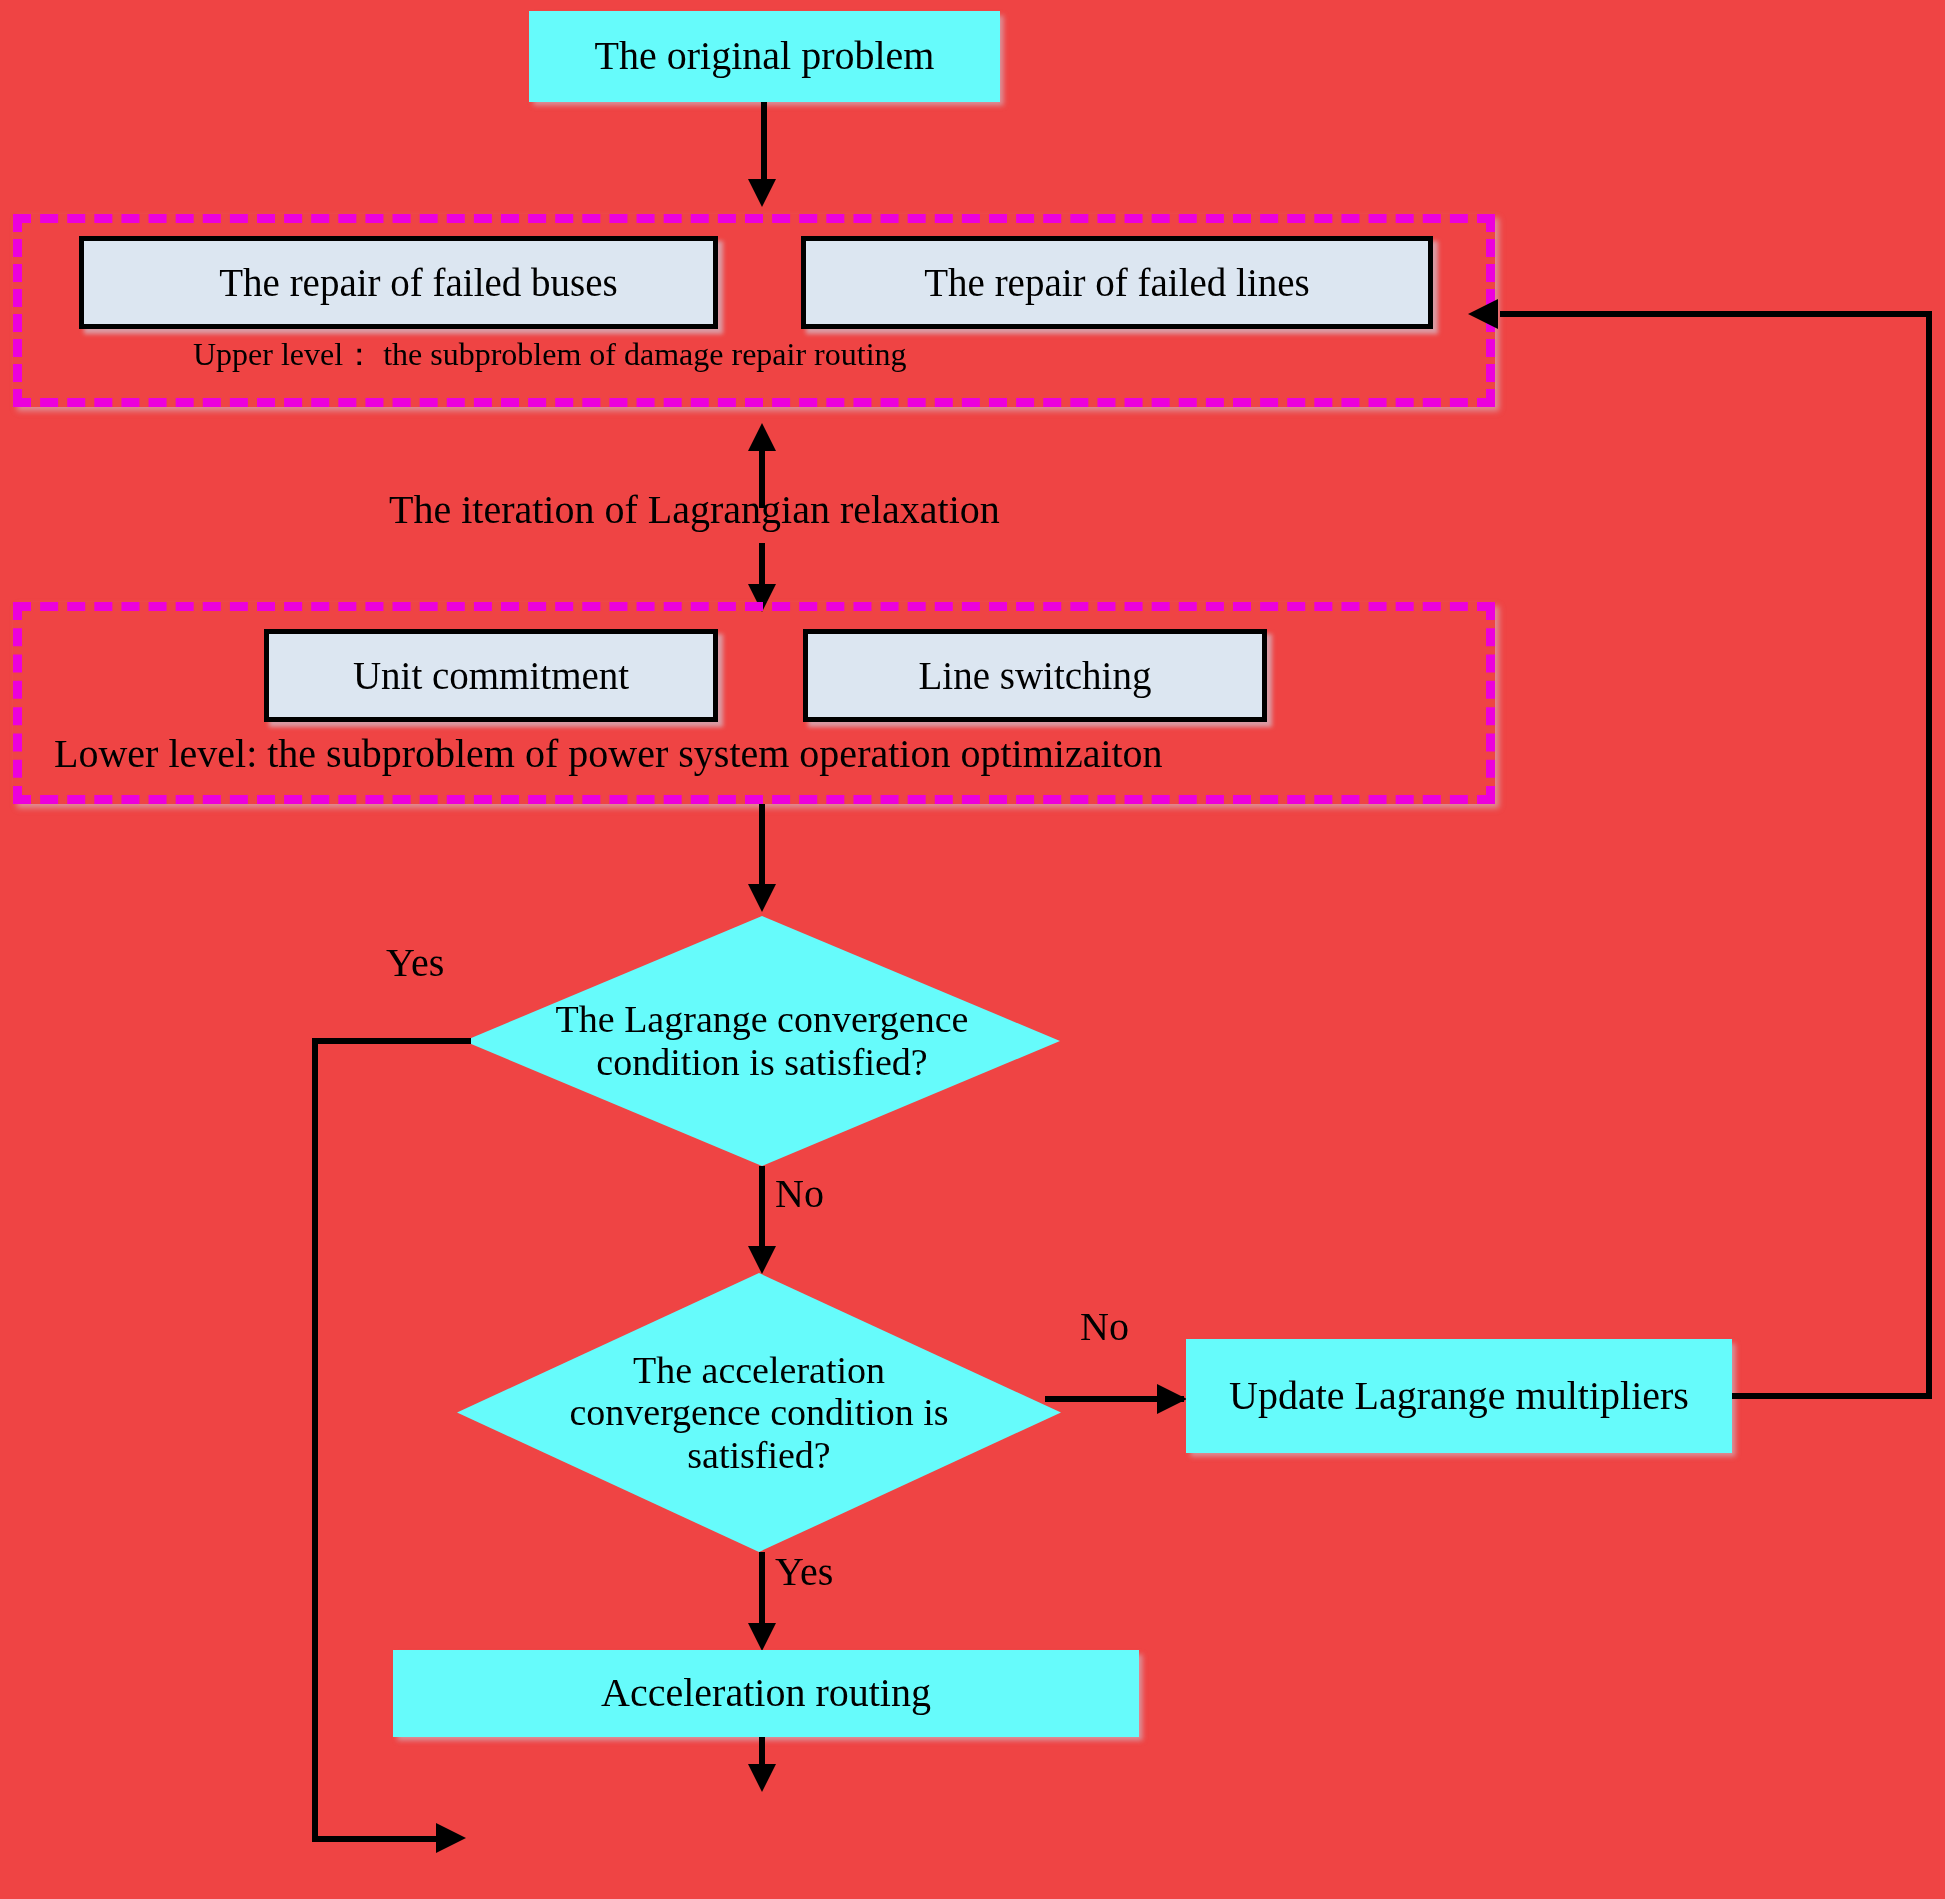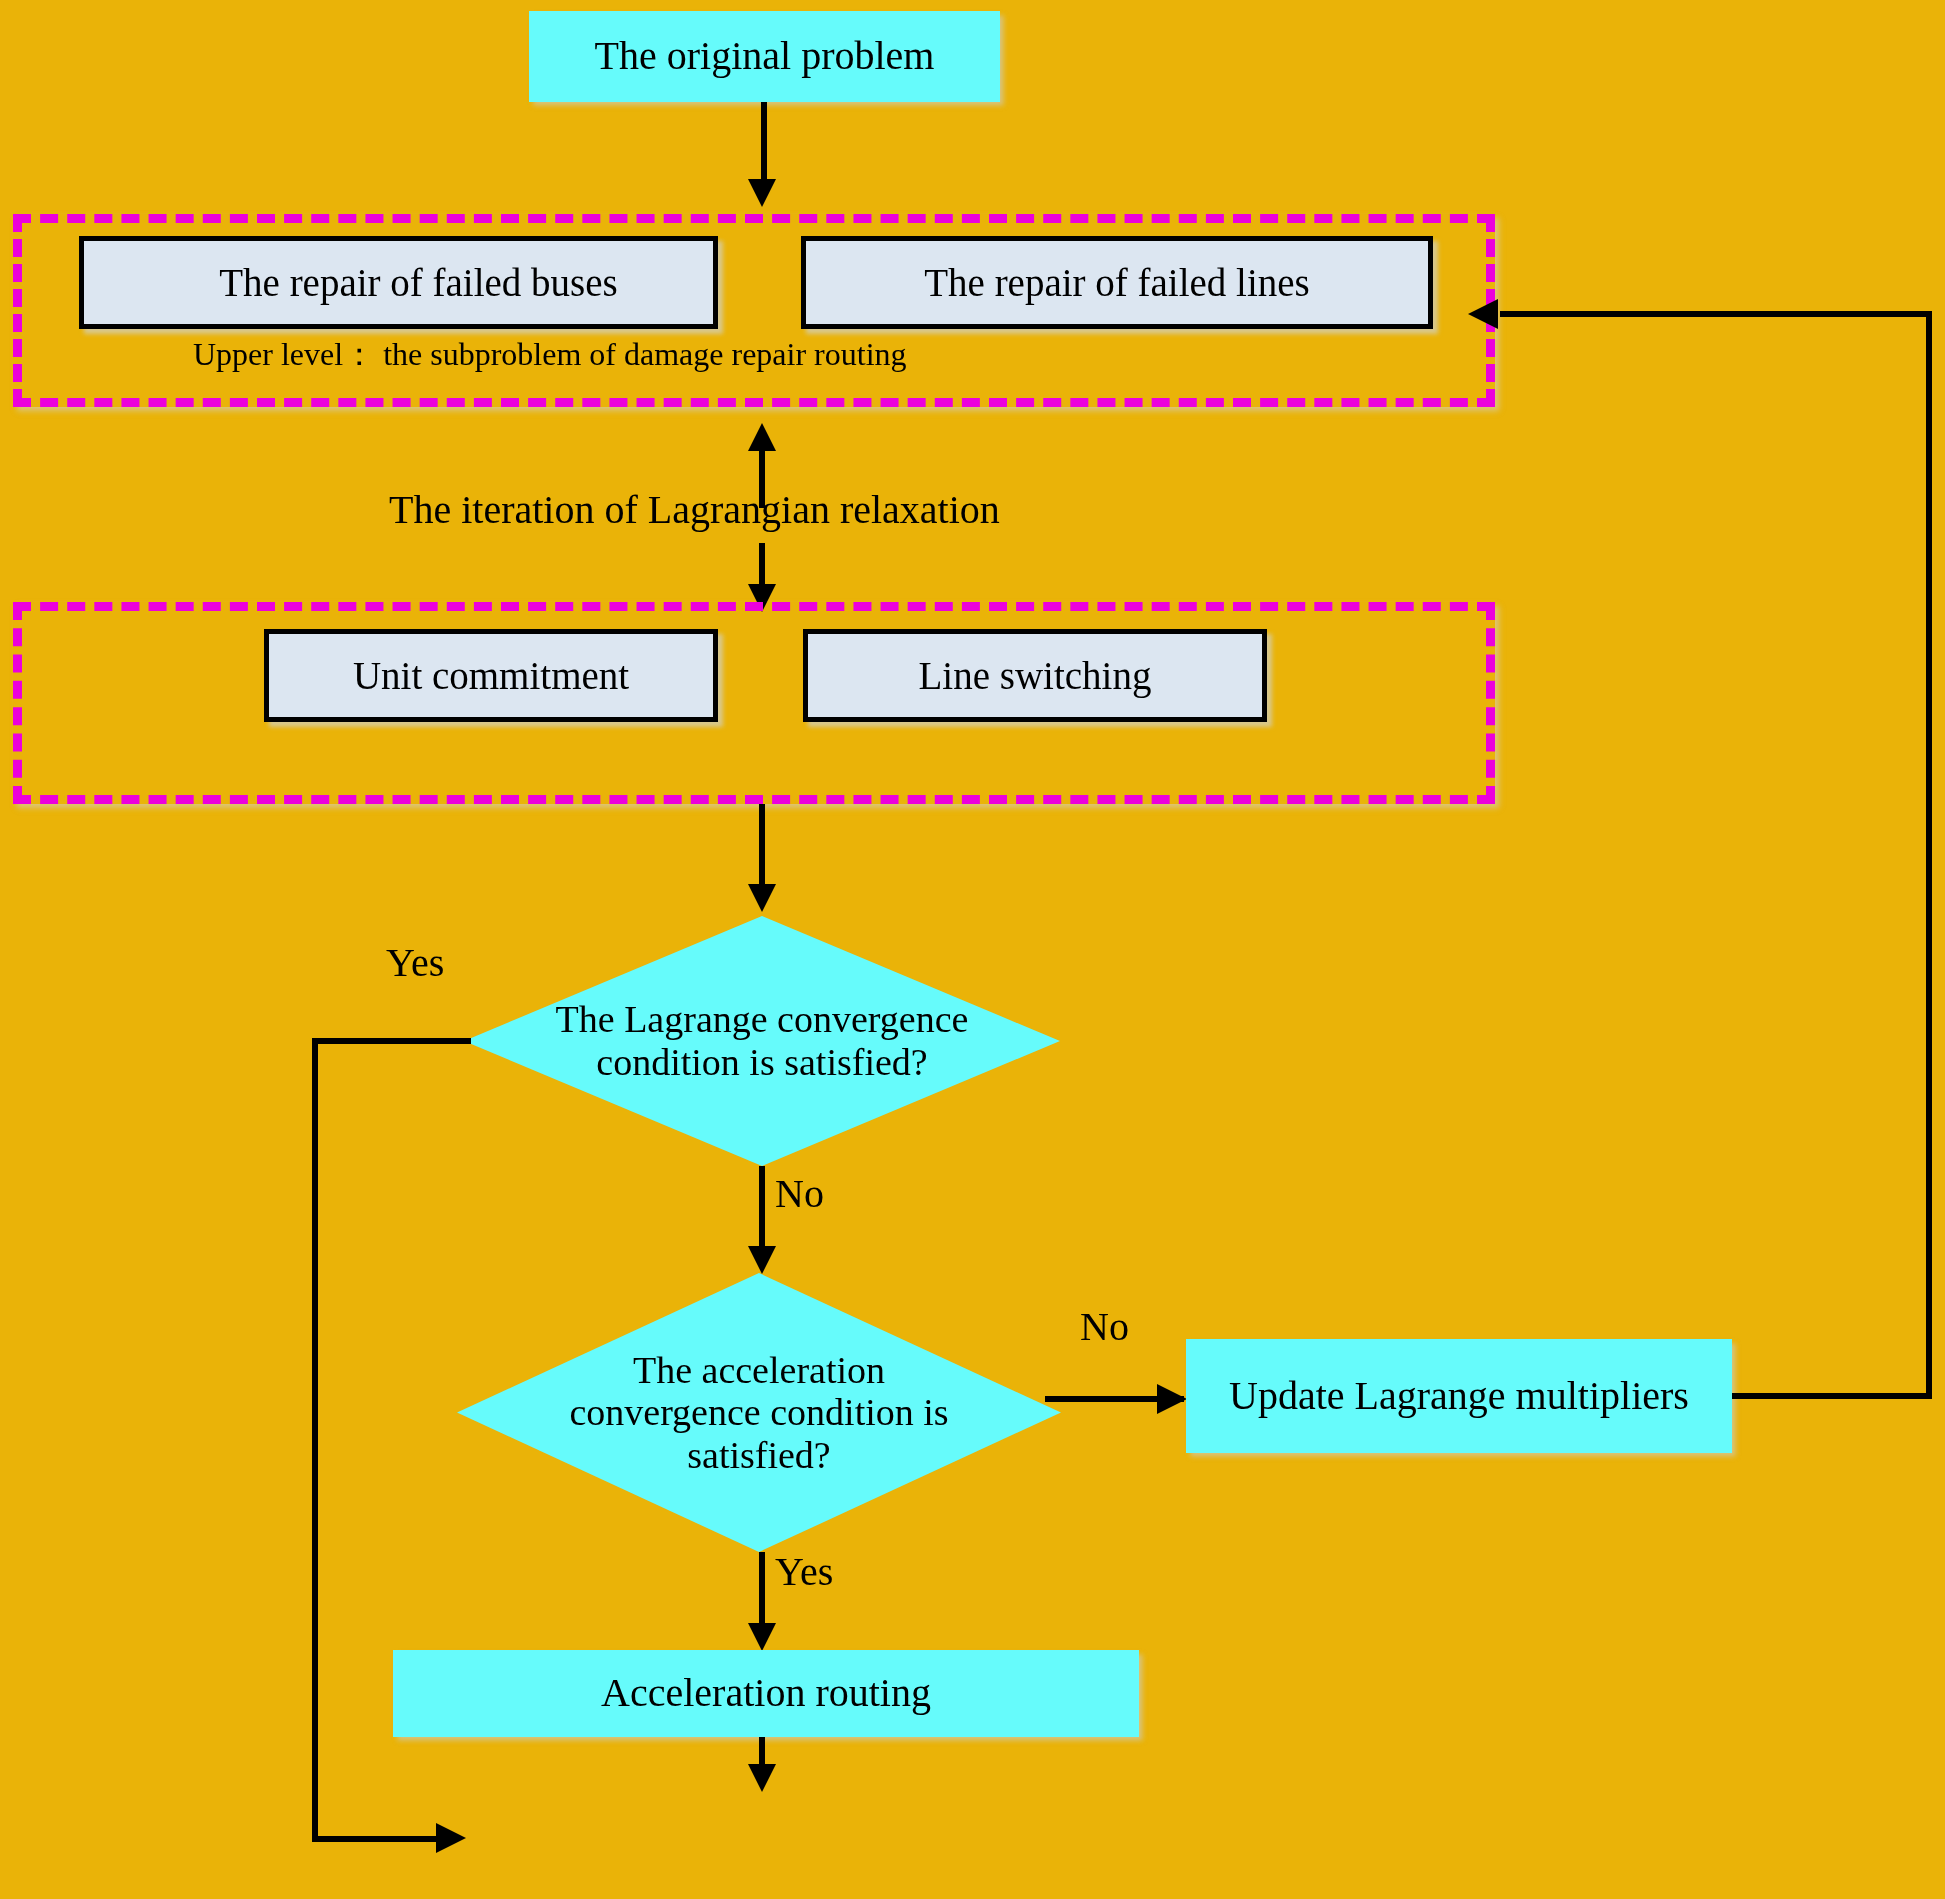--- a/index.html
+++ b/index.html
@@ -4,21 +4,21 @@
 <style>
   html, body {
     margin: 0;
     padding: 0;
     background: #ffffff;
   }
   #canvas {
     position: relative;
     width: 1946px;
     height: 1899px;
-    background: #eab308;
+    background: #ef4444;
     font-family: "Liberation Serif", "DejaVu Serif", serif;
     overflow: hidden;
   }
 
   
   .node {
     position: absolute;
     box-sizing: border-box;
     display: flex;
     align-items: center;
@@ -155,20 +155,21 @@
   <div class="dashed-group" style="left:13px; top:602px; width:1482px; height:202px;"></div>
 
   <div class="node blue-box" style="left:803px; top:629px; width:464px; height:93px; font-size:39px;">
     <span>Line switching</span>
   </div>
 
   <div class="node blue-box" style="left:264px; top:629px; width:454px; height:93px; font-size:39px;">
     <span>Unit commitment</span>
   </div>
 
+  <div class="plain-label" style="left:54px; top:730px; font-size:40px;">Lower level: the  subproblem of power system operation optimizaiton</div>
 
   <div class="vline" style="left:759px; top:804px; height:86px;"></div>
   <div class="arrow-down" style="left:748px; top:884px;"></div>
 
   <div class="diamond-wrap" style="left:464px; top:916px; width:596px; height:250px;">
     <div class="diamond-shape"></div>
     <div class="diamond-text" style="font-size:38px;">The Lagrange convergence
 condition is satisfied?</div>
   </div>
 

